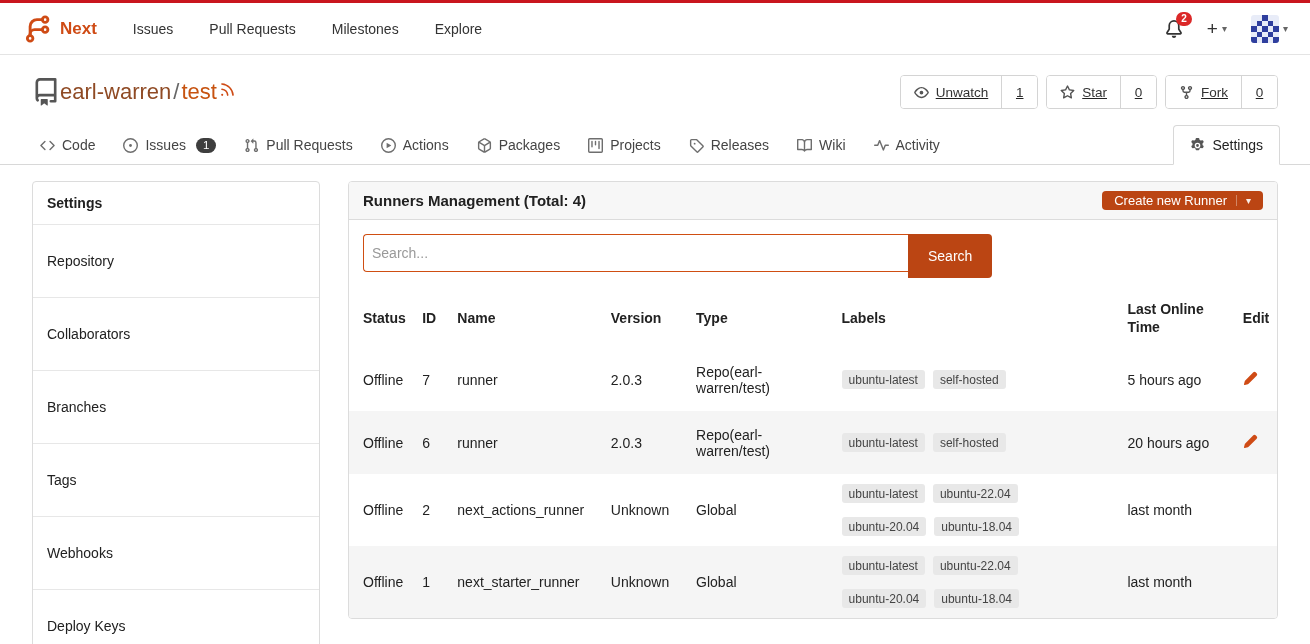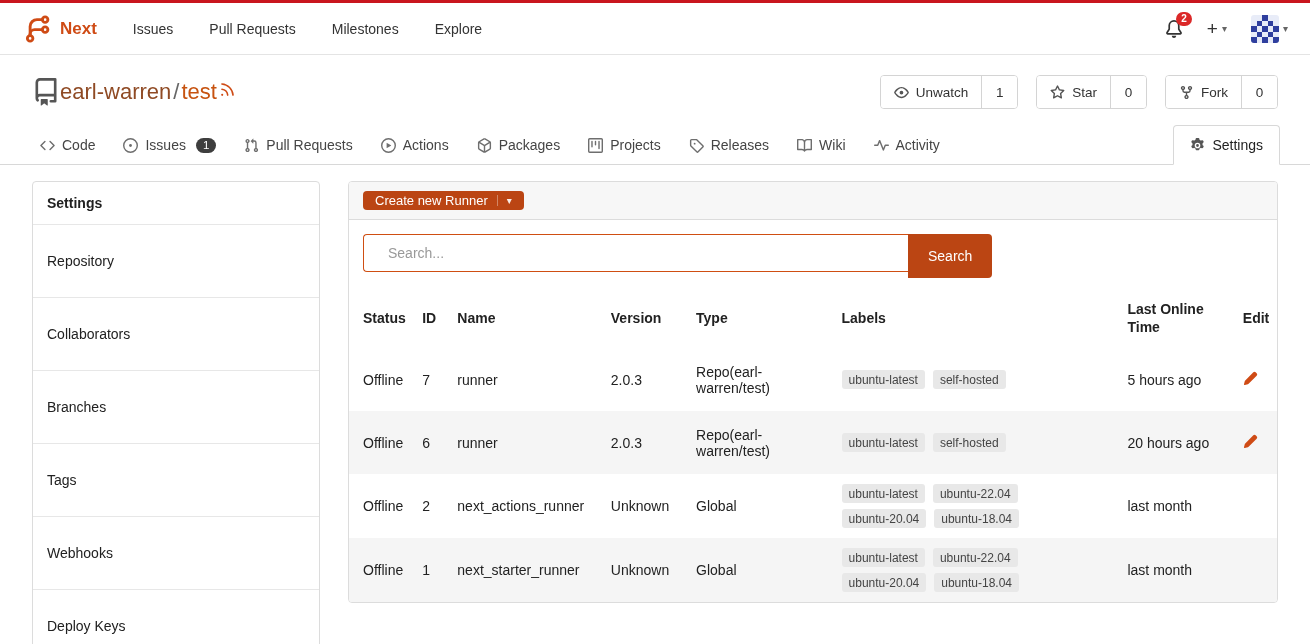--- a/index.html
+++ b/index.html
@@ -37,21 +37,21 @@
   .avatar{width:28px;height:28px;border-radius:3px;overflow:hidden;display:block;}
 
   
   .repo-header{display:flex;align-items:center;padding:20px 32px 10px;}
   .repo-title{display:flex;align-items:center;font-size:22px;}
   .repo-icon{color:#555;}
   .repo-owner{color:#8f4a24;}
   .repo-slash{color:#666;margin:0 2px;}
   .repo-name{color:#c75310;}
   .rss-icon{color:var(--accent);margin-left:2px;margin-top:-6px;}
-  .repo-actions{margin-left:auto;display:flex;gap:18px;}
+  .repo-actions{margin-left:auto;display:flex;gap:8px;text-decoration:underline;}
   .btn-group{display:flex;border:1px solid #d4d4d4;border-radius:4px;overflow:hidden;background:#fff;height:34px;}
   .gh-btn{display:flex;align-items:center;gap:7px;padding:0 13px;background:#fff;border:none;font-size:13.5px;color:#333;}
   .gh-btn svg{color:#555;}
   .gh-count{min-width:36px;padding:0 12px;background:#fff;border:none;border-left:1px solid #d4d4d4;font-size:13.5px;color:#333;}
 
   
   .tabs{display:flex;align-items:flex-end;padding:0 30px;border-bottom:1px solid #d8d8d8;margin-top:6px;}
   .tab{display:flex;align-items:center;gap:7px;padding:11px 10px;margin-right:8px;color:#454545;font-size:14px;}
   .tab svg{color:#6e6e6e;}
   .tab.active{margin-left:auto;margin-right:0;margin-bottom:-1px;background:#fff;border:1px solid #d8d8d8;
@@ -73,34 +73,34 @@
   .panel-header{display:flex;align-items:center;justify-content:space-between;background:#f7f7f7;
     border-bottom:1px solid var(--border);padding:9px 14px;}
   .panel-title{font-weight:bold;font-size:15px;}
   .btn-orange{background:var(--btn);color:#fff;border:none;border-radius:4px;font-size:13px;
     padding:2px 12px;display:flex;align-items:center;}
   .btn-orange .caret{color:rgba(255,255,255,.9);border-left:1px solid rgba(255,255,255,.35);
     padding-left:9px;margin-left:9px;font-size:10px;}
 
   .search-row{display:flex;margin:14px 14px 6px;}
   .search-input{width:545px;height:38px;border:1px solid #cf4e12;border-right:none;border-radius:4px 0 0 4px;
-    padding:0 24px;font-size:14px;font-family:inherit;outline:none;color:#333;}
+    padding:0 8px;font-size:14px;font-family:inherit;outline:none;color:#333;}
   .search-input::placeholder{color:#999;}
   .search-btn{height:44px;padding:5px 20px;border-radius:0 4px 4px 0;font-size:14px;font-weight:500;
     background:var(--btn);color:#fff;border:none;}
 
   table.runners{width:100%;border-collapse:collapse;table-layout:fixed;font-size:14px;margin-top:8px;}
   table.runners th{text-align:left;font-weight:bold;color:#222;padding:14px 6px 12px;vertical-align:middle;line-height:1.3;}
   table.runners td{padding:10px 6px;vertical-align:middle;height:63px;color:#222;}
   table.runners th:first-child, table.runners td:first-child{padding-left:14px;}
   table.runners th:last-child, table.runners td:last-child{padding-right:14px;}
   table.runners tbody tr:nth-child(even){background:#f5f5f5;}
   .col-status{width:67px;} .col-id{width:35px;} .col-name{width:153px;} .col-version{width:85px;}
   .col-type{width:145px;} .col-labels{width:285px;} .col-last{width:115px;} .col-edit{width:40px;}
-  .chips{display:flex;flex-wrap:wrap;gap:6px 8px;max-width:180px;}
+  .chips{display:flex;flex-wrap:wrap;gap:14px 8px;max-width:180px;}
   .chip{background:#e8e8e8;color:#444;font-size:12px;padding:2.5px 7px;border-radius:3px;white-space:nowrap;}
   .edit-link{color:var(--accent);display:inline-flex;}
 </style>
 </head>
 <body>
 
 <div class="topstrip"></div>
 
 <header class="navbar">
   <a class="brand">
@@ -288,20 +288,21 @@
     <a class="sb-item">LFS</a>
     <div class="sb-group">
       <a class="sb-group-label">Actions</a>
       <a class="sb-sub active">Runners</a>
       <a class="sb-sub">Secrets</a>
     </div>
   </aside>
 
   <section class="panel">
     <div class="panel-header">
+      <span class="panel-title">Runners Management (Total: 4)</span>
       <button class="btn-orange">
         <span>Create new Runner</span>
         <span class="caret">▾</span>
       </button>
     </div>
     <div class="panel-body">
       <form class="search-row">
         <input class="search-input" type="text" placeholder="Search..." style="">
         <button class="search-btn" type="button">Search</button>
       </form>

